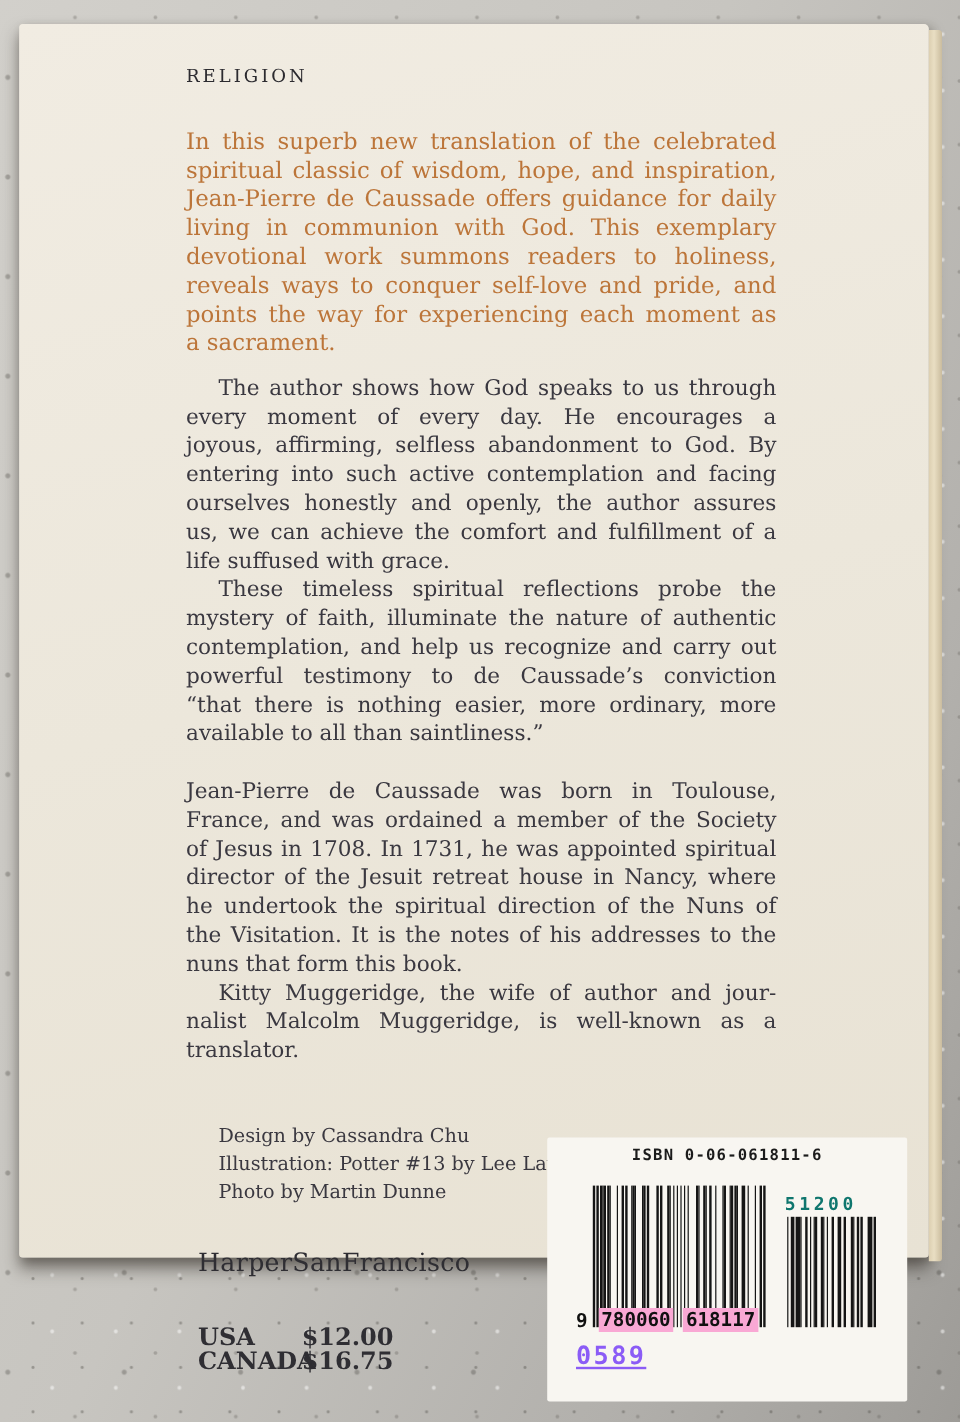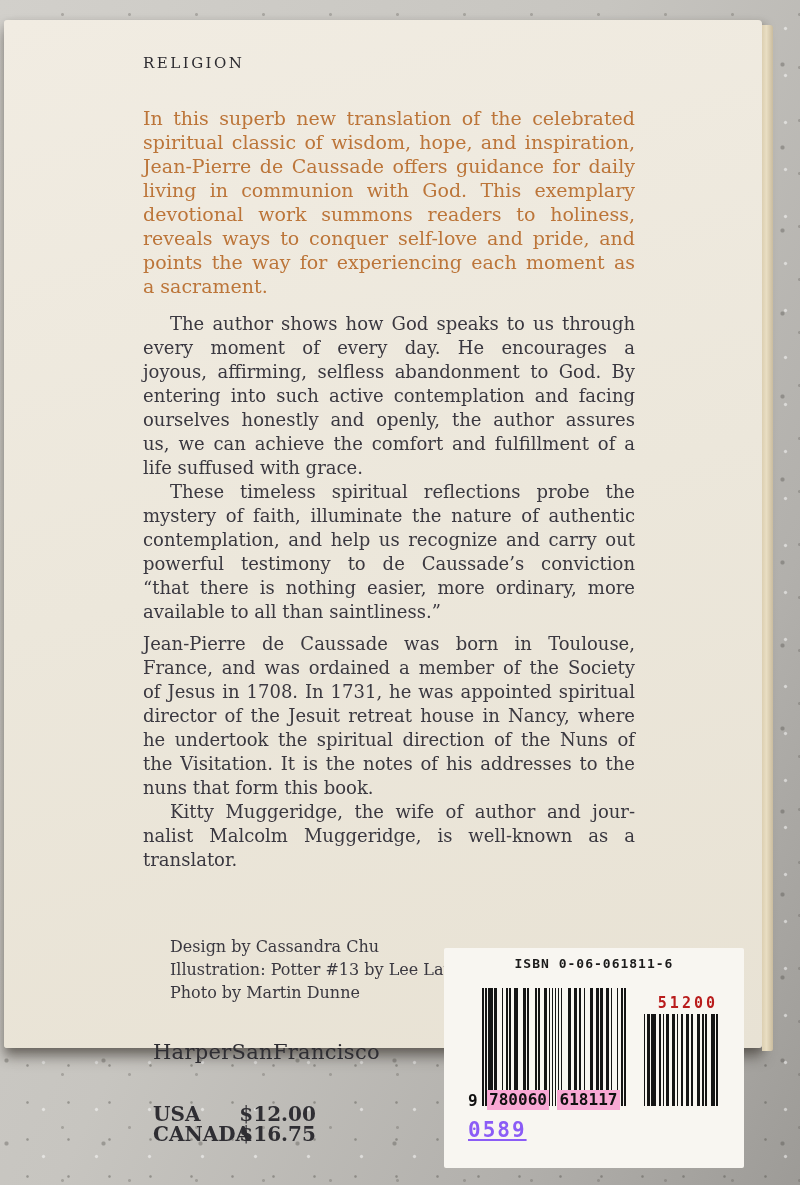--- a/index.html
+++ b/index.html
@@ -13,42 +13,42 @@
     background-image:
       radial-gradient(circle, rgba(70,68,62,0.38) 0.8px, transparent 1.7px),
       radial-gradient(circle, rgba(95,92,86,0.32) 1px, transparent 2px),
       radial-gradient(circle, rgba(255,255,255,0.5) 1px, transparent 2.2px),
       radial-gradient(circle, rgba(55,53,48,0.3) 1.4px, transparent 2.7px),
       linear-gradient(115deg, #d2d0cb 0%, #c7c5c0 45%, #b2b0ac 78%, #9d9b97 100%);
     background-size: 41px 37px, 67px 53px, 53px 47px, 97px 83px, 100% 100%;
     background-position: 7px 11px, 29px 41px, 17px 5px, 55px 23px, 0 0;
   }
   .book{
-    position:absolute;left:4px;top:20px;width:758px;height:1028px;
+    position:absolute;left:16px;top:20px;width:758px;height:1028px;
     background:linear-gradient(165deg,#f1ece2 0%, #ece7db 50%, #e8e2d4 100%);
     border-radius:3px 4px 3px 3px;
     box-shadow: 0 9px 13px rgba(45,40,33,0.5), 3px 3px 7px rgba(60,55,45,0.25);
   }
   .page-edge{
     position:absolute;right:-11px;top:5px;bottom:-3px;width:11px;
     background:linear-gradient(to right,#dccfb1,#e9dec3 40%,#cabc9e);
     border-radius:0 3px 2px 0;
   }
   .cat{
     position:absolute;left:139px;top:34px;
     font-size:15px;letter-spacing:2.5px;color:#2c2b30;
   }
   .col{position:absolute;left:139px;top:86px;width:492px;color:#3a3840;}
   .para{font-size:18px;line-height:24px;}
   .para.orange{font-size:19px;color:#bc7539;}
   .para .tline{white-space:nowrap;text-align:justify;text-align-last:justify;}
   .para .tline.last{text-align-last:left;}
   .para.ind .tline:first-child{text-indent:27px;}
   .m1{margin-top:14px;}
-  .m2{margin-top:8px;}
+  .m2{margin-top:24px;}
   .credits{
     position:absolute;left:149px;top:915px;
     font-size:16px;line-height:23px;color:#3a3840;
   }
   .credits .tline{white-space:nowrap;margin-left:17px;}
   .isbn-box{
     position:absolute;left:440px;top:928px;width:300px;height:220px;
     background:#f8f6f1;border-radius:2px;
   }
   .isbn-text{
@@ -67,22 +67,22 @@
     display:flex;align-items:flex-end;
     font-family:"DejaVu Sans Mono", monospace;font-size:16px;
     font-weight:bold;color:#111;
   }
   .bc-digits .d9{width:12px;}
   .bc-digits .chip{background:#f9a8d4;text-align:center;height:20px;line-height:20px;}
   .bc-digits .chip1{margin-left:7px;width:62px;}
   .bc-digits .chip2{margin-left:8px;width:63px;}
   .addon{width:76px;margin-left:12px;margin-top:6px;}
   .addon-label{
-    text-align:right;font-family:"DejaVu Sans Mono", monospace;
-    font-size:15px;font-weight:bold;letter-spacing:3px;color:#b91c1c;
+    text-align:left;font-family:"DejaVu Sans Mono", monospace;
+    font-size:15px;font-weight:bold;letter-spacing:3px;color:#0f766e;
   }
   .addon-bars{height:92px;margin-top:2px;}
   .print-code{
     position:absolute;left:24px;top:170px;
     font-family:"DejaVu Sans Mono", monospace;
     font-size:21px;letter-spacing:2px;font-weight:bold;color:#8b5cf6;text-decoration:underline;
   }
   .publisher{
     position:absolute;left:149px;top:1020px;
     font-size:21px;color:#2f2e33;letter-spacing:0.3px;

